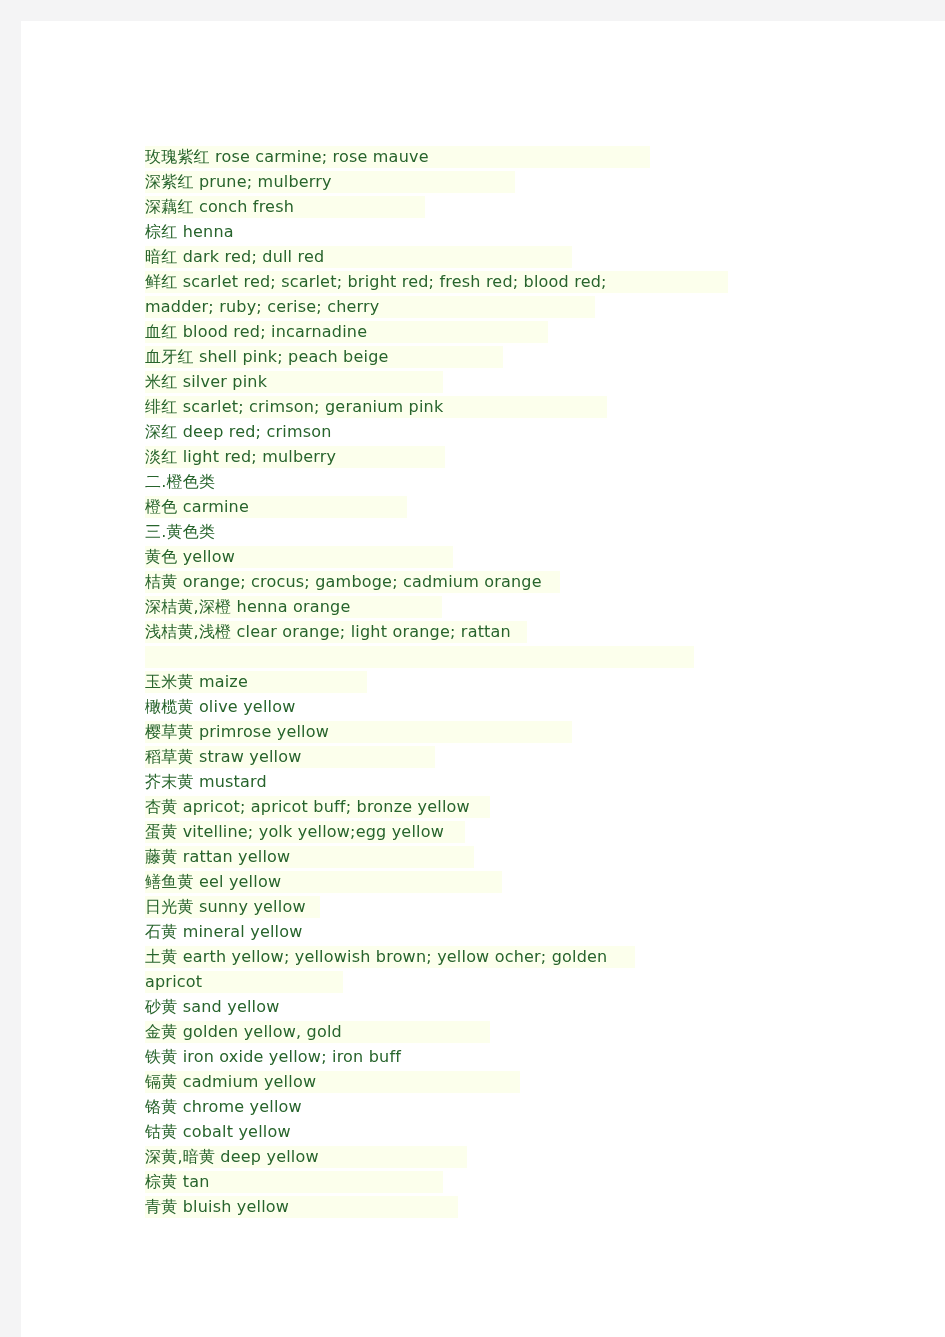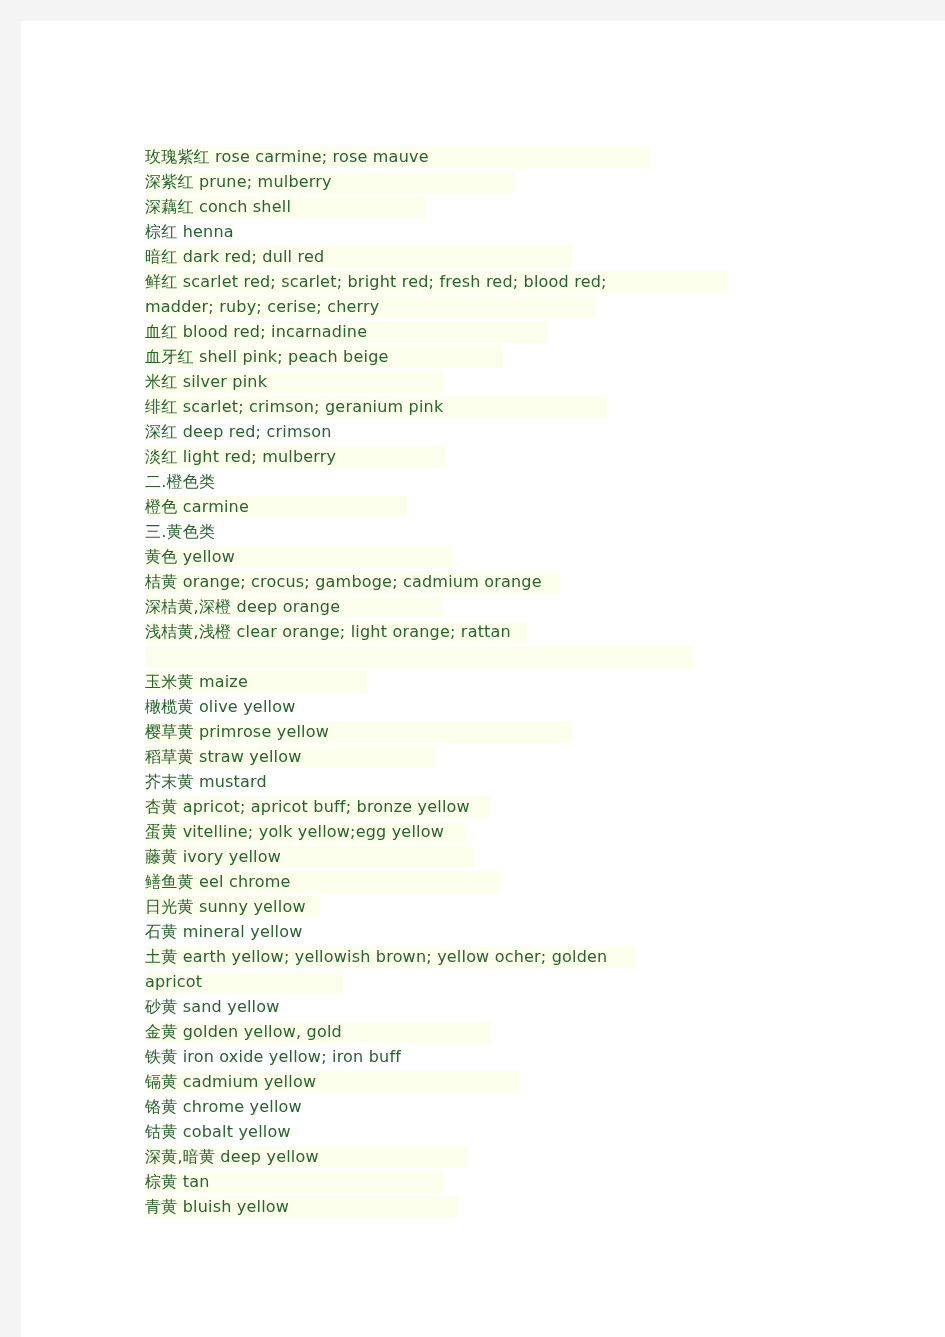--- a/index.html
+++ b/index.html
@@ -71,48 +71,48 @@
 </head>
 <body>
 
 <div id="page-chrome-top"></div>
 <div id="page-chrome-left"></div>
 
 <div id="page-sheet">
   <div id="doc-body">
       <div class="doc-line"><span class="hl" style="width: 505px;"></span><span class="txt">玫瑰紫红 rose carmine; rose mauve</span></div>
       <div class="doc-line"><span class="hl" style="width: 370px;"></span><span class="txt">深紫红 prune; mulberry</span></div>
-      <div class="doc-line"><span class="hl" style="width: 280px;"></span><span class="txt">深藕红 conch shell</span></div>
+      <div class="doc-line"><span class="hl" style="width: 280px;"></span><span class="txt">深藕红 conch fresh</span></div>
       <div class="doc-line no-hl"><span class="txt">棕红 henna</span></div>
       <div class="doc-line"><span class="hl" style="width: 427px;"></span><span class="txt">暗红 dark red; dull red</span></div>
       <div class="doc-line"><span class="hl" style="width: 583px;"></span><span class="txt">鲜红 scarlet red; scarlet; bright red; fresh red; blood red;</span></div>
       <div class="doc-line"><span class="hl" style="width: 450px;"></span><span class="txt">madder; ruby; cerise; cherry</span></div>
       <div class="doc-line"><span class="hl" style="width: 403px;"></span><span class="txt">血红 blood red; incarnadine</span></div>
       <div class="doc-line"><span class="hl" style="width: 358px;"></span><span class="txt">血牙红 shell pink; peach beige</span></div>
       <div class="doc-line"><span class="hl" style="width: 298px;"></span><span class="txt">米红 silver pink</span></div>
       <div class="doc-line"><span class="hl" style="width: 462px;"></span><span class="txt">绯红 scarlet; crimson; geranium pink</span></div>
       <div class="doc-line no-hl"><span class="txt">深红 deep red; crimson</span></div>
       <div class="doc-line"><span class="hl" style="width: 300px;"></span><span class="txt">淡红 light red; mulberry</span></div>
       <div class="doc-line no-hl"><span class="txt">二.橙色类</span></div>
       <div class="doc-line"><span class="hl" style="width: 262px;"></span><span class="txt">橙色 carmine</span></div>
       <div class="doc-line no-hl"><span class="txt">三.黄色类</span></div>
       <div class="doc-line"><span class="hl" style="width: 308px;"></span><span class="txt">黄色 yellow</span></div>
       <div class="doc-line"><span class="hl" style="width: 415px;"></span><span class="txt">桔黄 orange; crocus; gamboge; cadmium orange</span></div>
-      <div class="doc-line"><span class="hl" style="width: 297px;"></span><span class="txt">深桔黄,深橙 deep orange</span></div>
+      <div class="doc-line"><span class="hl" style="width: 297px;"></span><span class="txt">深桔黄,深橙 henna orange</span></div>
       <div class="doc-line"><span class="hl" style="width: 382px;"></span><span class="txt">浅桔黄,浅橙 clear orange; light orange; rattan</span></div>
       <div class="doc-line"><span class="hl" style="width: 549px;"></span></div>
       <div class="doc-line"><span class="hl" style="width: 222px;"></span><span class="txt">玉米黄 maize</span></div>
       <div class="doc-line no-hl"><span class="txt">橄榄黄 olive yellow</span></div>
       <div class="doc-line"><span class="hl" style="width: 427px;"></span><span class="txt">樱草黄 primrose yellow</span></div>
       <div class="doc-line"><span class="hl" style="width: 290px;"></span><span class="txt">稻草黄 straw yellow</span></div>
       <div class="doc-line no-hl"><span class="txt">芥末黄 mustard</span></div>
       <div class="doc-line"><span class="hl" style="width: 345px;"></span><span class="txt">杏黄 apricot; apricot buff; bronze yellow</span></div>
       <div class="doc-line"><span class="hl" style="width: 320px;"></span><span class="txt">蛋黄 vitelline; yolk yellow;egg yellow</span></div>
-      <div class="doc-line"><span class="hl" style="width: 329px;"></span><span class="txt">藤黄 ivory yellow</span></div>
-      <div class="doc-line"><span class="hl" style="width: 357px;"></span><span class="txt">鳝鱼黄 eel chrome</span></div>
+      <div class="doc-line"><span class="hl" style="width: 329px;"></span><span class="txt">藤黄 rattan yellow</span></div>
+      <div class="doc-line"><span class="hl" style="width: 357px;"></span><span class="txt">鳝鱼黄 eel yellow</span></div>
       <div class="doc-line"><span class="hl" style="width: 175px;"></span><span class="txt">日光黄 sunny yellow</span></div>
       <div class="doc-line no-hl"><span class="txt">石黄 mineral yellow</span></div>
       <div class="doc-line"><span class="hl" style="width: 490px;"></span><span class="txt">土黄 earth yellow; yellowish brown; yellow ocher; golden</span></div>
       <div class="doc-line"><span class="hl" style="width: 198px;"></span><span class="txt">apricot</span></div>
       <div class="doc-line no-hl"><span class="txt">砂黄 sand yellow</span></div>
       <div class="doc-line"><span class="hl" style="width: 345px;"></span><span class="txt">金黄 golden yellow, gold</span></div>
       <div class="doc-line no-hl"><span class="txt">铁黄 iron oxide yellow; iron buff</span></div>
       <div class="doc-line"><span class="hl" style="width: 375px;"></span><span class="txt">镉黄 cadmium yellow</span></div>
       <div class="doc-line no-hl"><span class="txt">铬黄 chrome yellow</span></div>
       <div class="doc-line no-hl"><span class="txt">钴黄 cobalt yellow</span></div>

